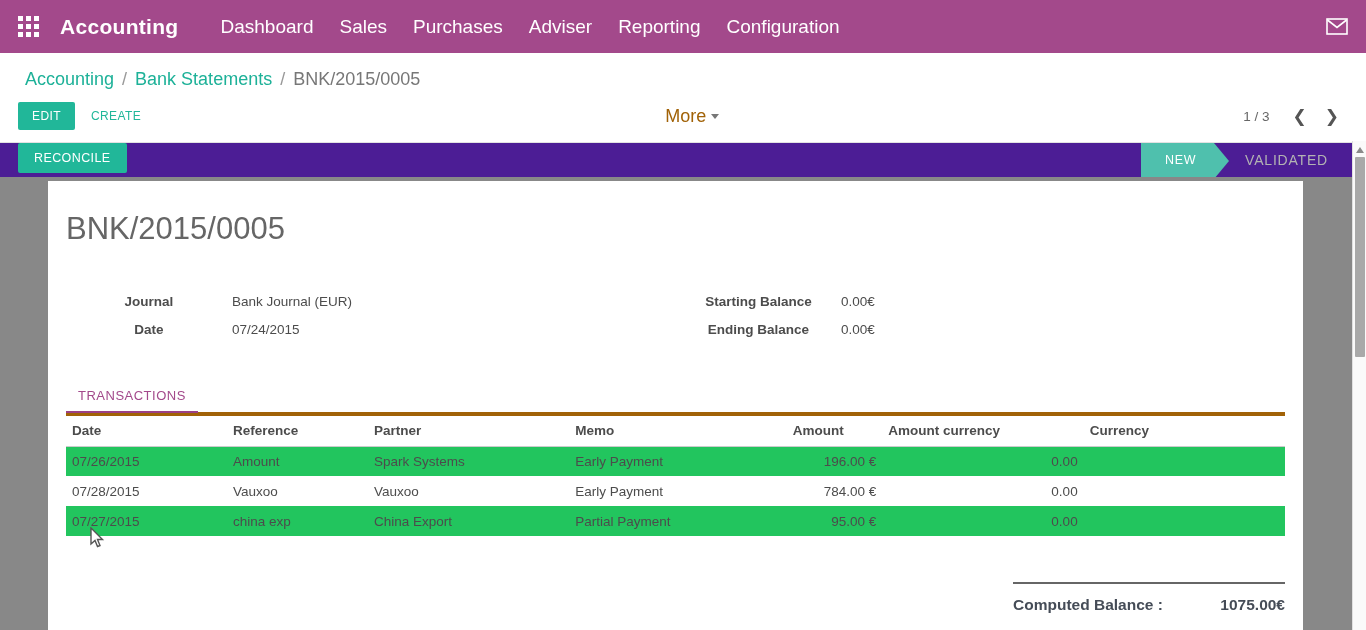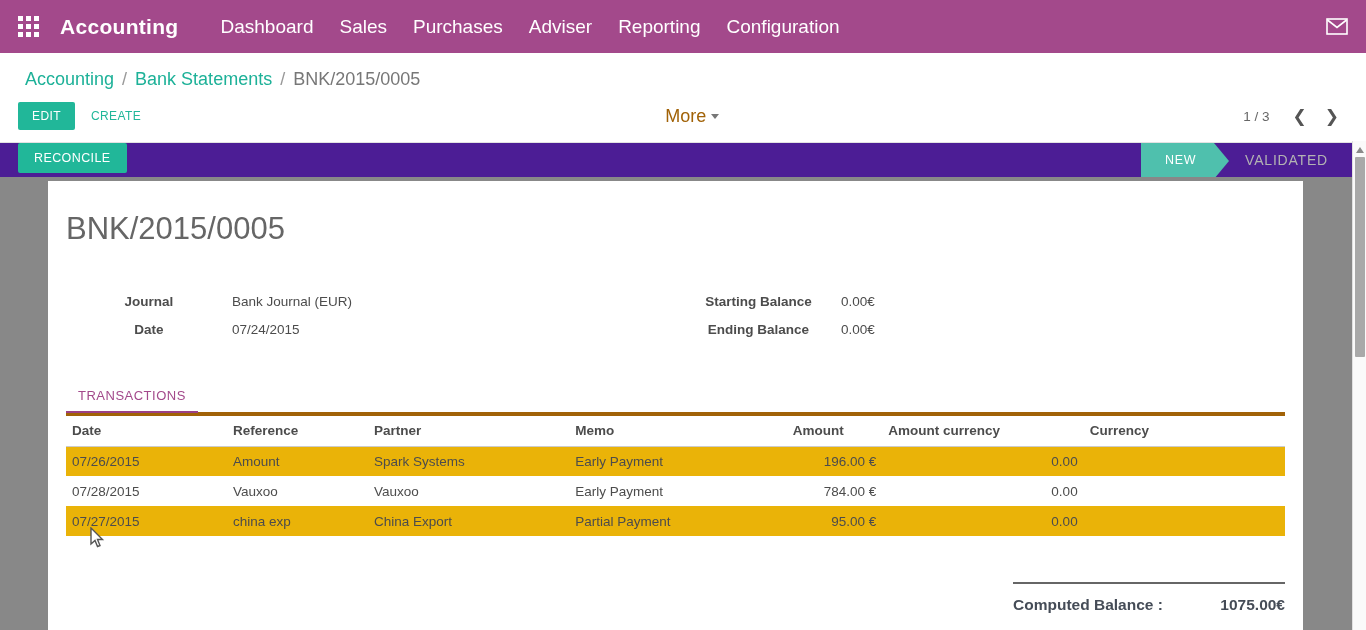--- a/index.html
+++ b/index.html
@@ -202,21 +202,21 @@
     padding: 0 6px;
     border-bottom: 1px solid #ccc;
   }
   table.transactions td {
     height: 30px;
     padding: 0 6px;
     color: #4c4c4c;
     overflow: hidden;
     white-space: nowrap;
   }
-  table.transactions tr.odd td { background: #eab308; }
+  table.transactions tr.odd td { background: #22c55e; }
   .col-date { width: 160px; }
   .col-ref { width: 140px; }
   .col-partner { width: 200px; }
   .col-memo { width: 216px; }
   .col-amount { width: 95px; }
   .col-amtcur { width: 200px; }
   .col-cur { width: 200px; }
   th.num, td.num { text-align: right; }
   th.cur-head { text-align: center; padding-right: 60px; }
 

